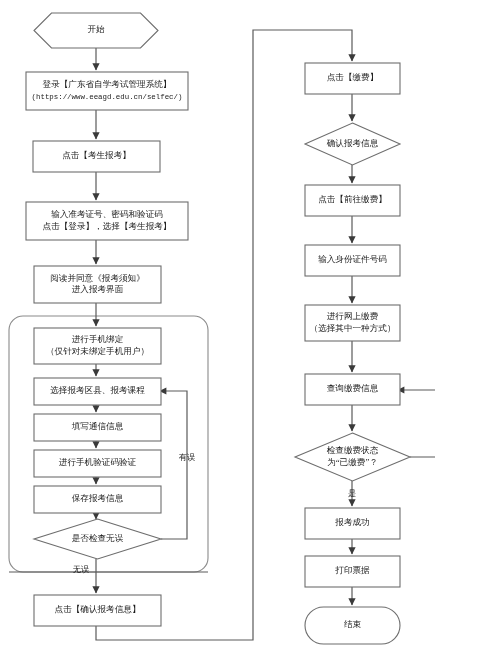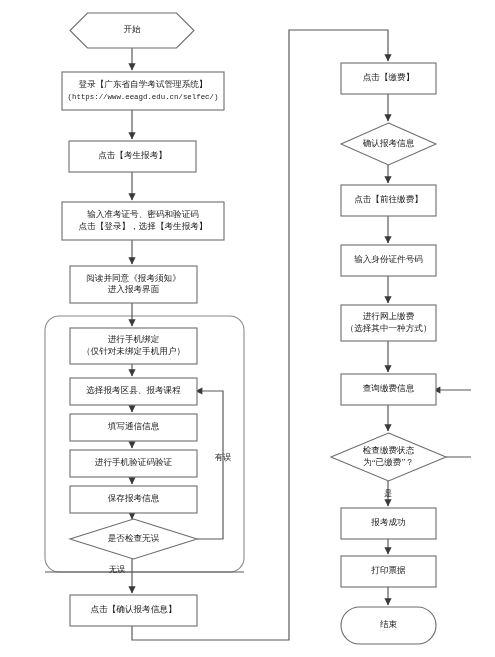--- a/index.html
+++ b/index.html
@@ -2,21 +2,20 @@
 <html><head>
 <meta charset="utf-8">
 <style>
   html,body{margin:0;padding:0;background:#ffffff;}
   #canvas{
     position:relative;
     width:435px;height:657px;
     background:#ffffff;
     font-family:"Liberation Serif","DejaVu Serif",serif;
     overflow:hidden;
-    margin-left:36px;
   }
   svg#flow{position:absolute;left:0;top:0;width:495px;height:657px;}
   .shape{fill:#ffffff;stroke:#6d6d6d;stroke-width:1.1;}
   .group-box{fill:none;stroke:#8a8a8a;stroke-width:1.1;}
   .conn{stroke:#5a5a5a;stroke-width:1.2;fill:none;}
   .nodetext{
     fill:#1a1a1a;
     font-family:"Liberation Serif","DejaVu Serif",serif;
     text-anchor:middle;
     dominant-baseline:middle;

